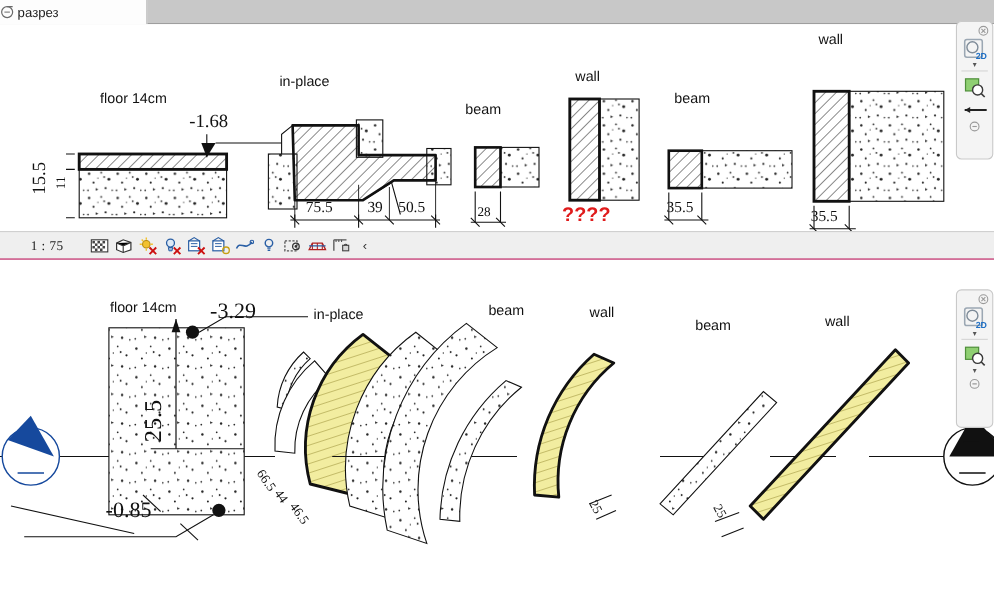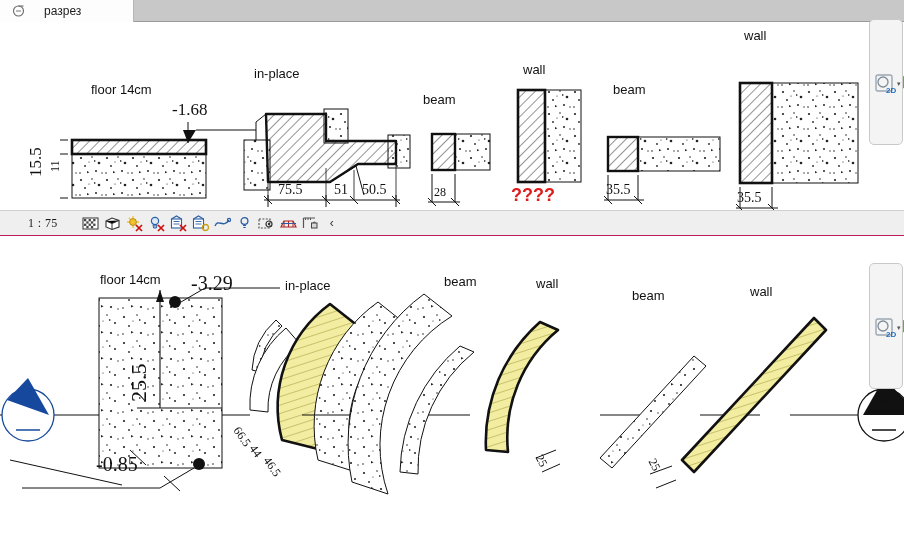--- a/index.html
+++ b/index.html
@@ -10,21 +10,21 @@
     -webkit-font-smoothing:antialiased;
   }
   #app{position:relative;width:904px;height:540px;}
 
   
   .tabbar{position:absolute;left:0;width:904px;height:22px;background:#c8c8c8;
           border-bottom:1px solid #9a9a9a;box-sizing:border-box;}
   .tabbar.top{top:0;}
   .tabbar.mid{top:236px;height:24px;}
   .tab{position:absolute;left:0;top:0;height:22px;background:#fdfdfd;
-       display:flex;align-items:center;gap:18px;padding:0 10px 0 12px;box-sizing:border-box;
+       display:flex;align-items:center;gap:2px;padding:0 10px 0 0;box-sizing:border-box;
        border-right:1px solid #b5b5b5;}
   .tab.t1{width:134px;}
   .tab.t2{width:134px;height:24px;}
   .tab-label{font-size:12px;color:#1c1c1c;white-space:nowrap;}
   .tab-close{margin-left:auto;font-size:13px;color:#333;line-height:1;cursor:pointer;
              font-family:"DejaVu Sans",sans-serif;}
   .tab-ico{width:14px;height:14px;flex:0 0 14px;}
 
   
   .canvas{position:absolute;left:0;background:#ffffff;overflow:hidden;}
@@ -45,21 +45,21 @@
   .hscroll{position:absolute;left:430px;top:212px;width:474px;height:22px;
            background:#f3f3f3;}
   .hscroll-thumb{position:absolute;left:172px;top:2px;width:42px;height:18px;
                  background:#cdcdcd;cursor:pointer;}
   .hscroll-arrow{position:absolute;right:8px;top:2px;font-size:14px;color:#666;
                  cursor:pointer;font-family:"DejaVu Sans",sans-serif;}
 
   
   .navpal{position:absolute;width:34px;background:#f4f4f4;border:1px solid #c9c9c9;
           border-radius:5px;box-sizing:border-box;
-          display:flex;flex-direction:row;align-items:center;padding-top:3px;}
+          display:flex;flex-direction:column;align-items:center;padding-top:3px;}
   #navpal-section{left:869px;top:19px;height:126px;}
   #navpal-plan{left:869px;top:263px;height:126px;}
   .np-close{width:10px;height:10px;align-self:flex-end;margin-right:3px;cursor:pointer;}
   .np-btn{width:26px;height:24px;display:flex;align-items:center;justify-content:center;cursor:pointer;}
   .np-caret{font-size:7px;color:#555;line-height:5px;cursor:pointer;}
   .np-sep{width:24px;height:1px;background:#d4d4d4;margin:2px 0;}
 
   
   .lbl{position:absolute;font-family:"Liberation Sans",sans-serif;color:#111;white-space:nowrap;}
   .title{font-size:13px;}
@@ -167,21 +167,21 @@
     </svg>
 
     
     <div class="lbl title" style="left:91px;top:60px;">floor 14cm</div>
     <div class="lbl elev" style="left:172px;top:78px;">-1.68</div>
     <div class="lbl dim rot90" style="left:26px;top:155px;font-size:17px;">15.5</div>
     <div class="lbl dim-sm rot90" style="left:48px;top:150px;">11</div>
 
     <div class="lbl title" style="left:254px;top:44px;">in-place</div>
     <div class="lbl dim" style="left:278px;top:160px;font-family:Liberation Serif, serif;">75.5</div>
-    <div class="lbl dim" style="left:334px;top:160px;">51</div>
+    <div class="lbl dim" style="left:334px;top:160px;">39</div>
     <div class="lbl dim" style="left:362px;top:160px;">50.5</div>
 
     <div class="lbl title" style="left:423px;top:70px;">beam</div>
     <div class="lbl dim-sm" style="left:434px;top:163px;">28</div>
 
     <div class="lbl title" style="left:523px;top:40px;">wall</div>
     <div class="lbl qmark" style="left:511px;top:163px;">????</div>
 
     <div class="lbl title" style="left:613px;top:60px;">beam</div>
     <div class="lbl dim" style="left:606px;top:160px;">35.5</div>

